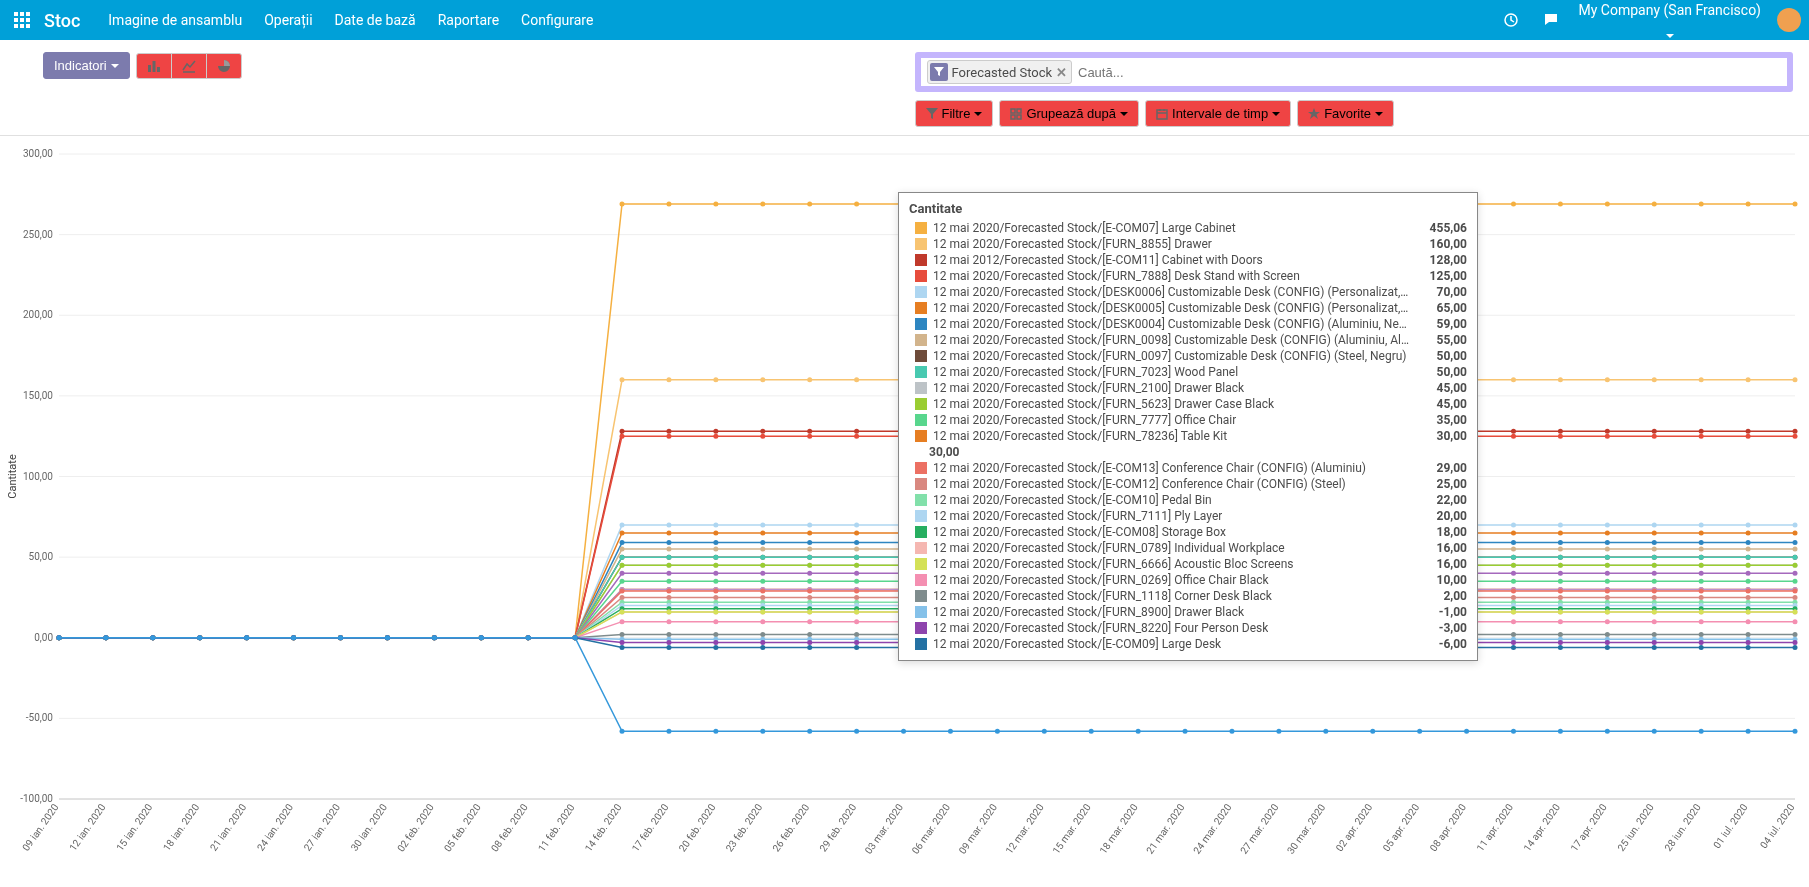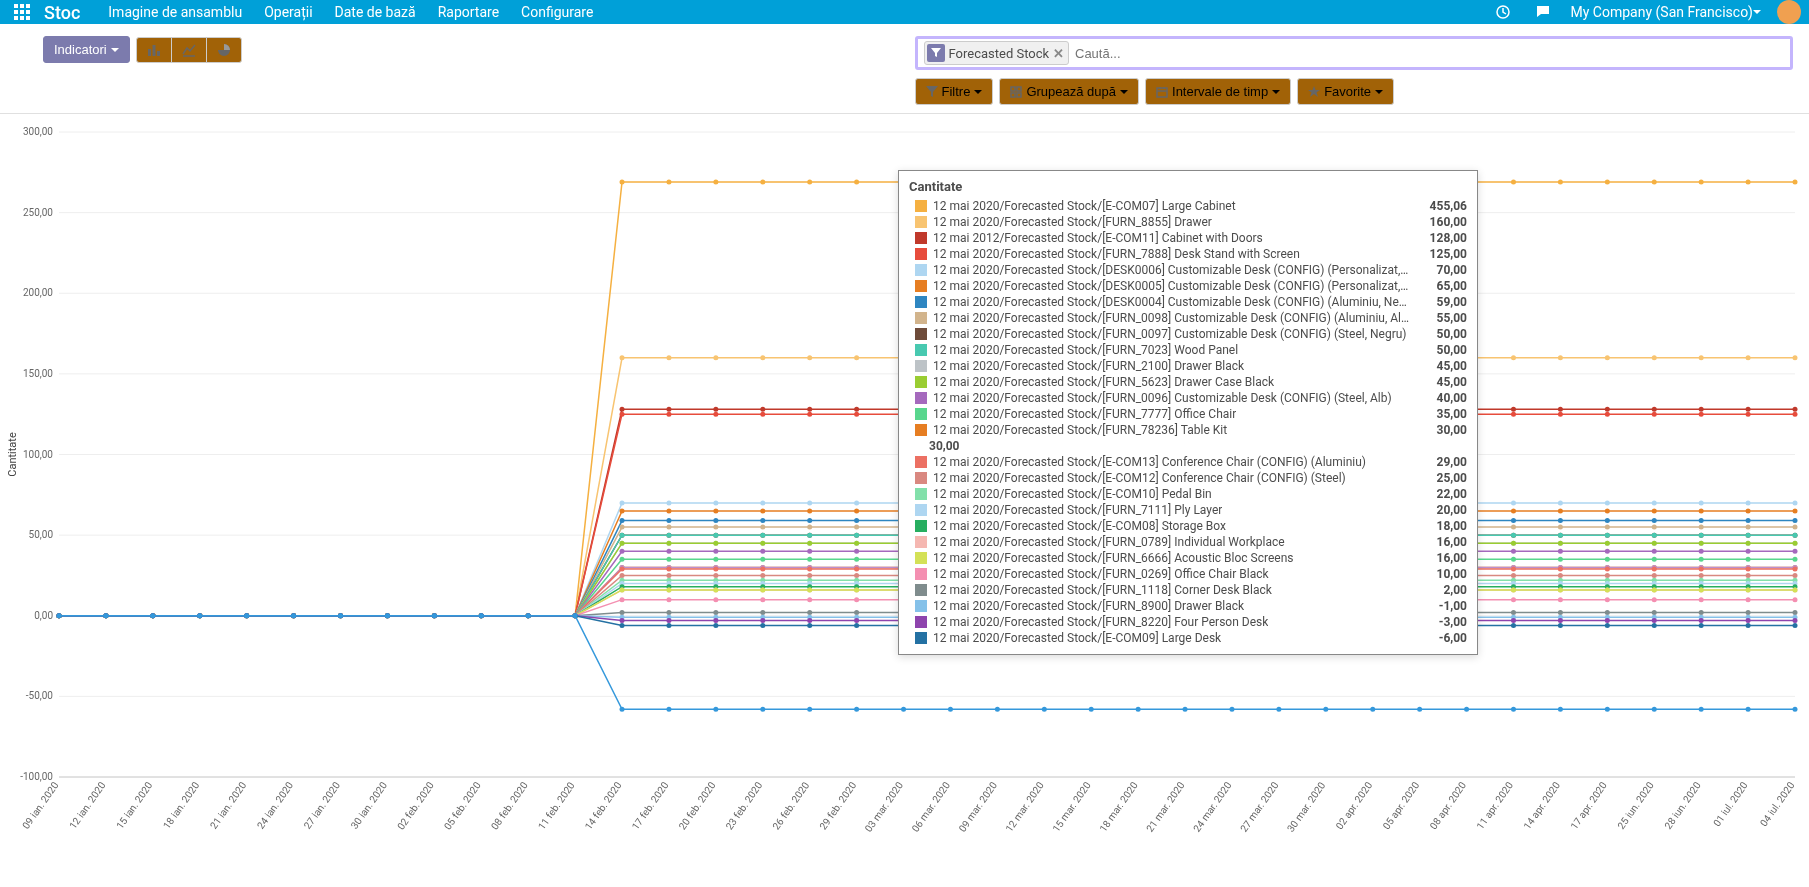--- a/index.html
+++ b/index.html
@@ -1,44 +1,44 @@
 <!DOCTYPE html>
 <html><head>
 <meta charset="utf-8">
 <style>
 * { box-sizing: border-box; margin: 0; padding: 0; }
 body { font-family: -apple-system, BlinkMacSystemFont, "Segoe UI", Roboto, Arial, sans-serif; font-size: 13px; color: #4c4c4c; overflow: hidden; }
 
 
-.navbar { background: #00a0d8; color: #fff; height: 24px; display: flex; align-items: center; padding: 0 8px; }
+.navbar { background: #00a0d8; color: #fff; height: 40px; display: flex; align-items: center; padding: 0 8px; }
 .navbar .apps-icon { width: 28px; height: 28px; display: flex; align-items: center; justify-content: center; margin-right: 8px; cursor: pointer; }
 .navbar .apps-icon svg { fill: #fff; }
 .navbar .brand { font-size: 18px; font-weight: 500; margin-right: 28px; }
 .navbar .menu { display: flex; gap: 22px; }
 .navbar .menu a { color: #fff; text-decoration: none; font-size: 14px; cursor: pointer; }
 .navbar .right { margin-left: auto; display: flex; align-items: center; gap: 16px; }
 .navbar .right .icon-btn { width: 24px; height: 24px; display: flex; align-items: center; justify-content: center; cursor: pointer; }
-.navbar .company { font-size: 14px; cursor: pointer; display: flex; align-items: center; gap: 0; }
+.navbar .company { font-size: 14px; cursor: pointer; display: flex; align-items: center; gap: 16px; flex-direction: column; }
 .navbar .avatar { width: 24px; height: 24px; border-radius: 50%; background: #f0a050; }
 
 
 .control-panel { display: flex; padding: 12px 16px 8px 16px; border-bottom: 1px solid #e0e0e0; gap: 20px; }
 .cp-left { flex: 1; }
 .cp-right { flex: 1; }
 .breadcrumb { font-size: 18px; color: #6c6c6c; margin-bottom: 8px; }
 .cp-buttons { display: flex; gap: 6px; align-items: center; margin-left: 27px; }
-.btn { border: 1px solid #ccc; background: #a16207; padding: 5px 10px; border-radius: 3px; cursor: pointer; font-size: 13px; display: inline-flex; align-items: center; gap: 4px; }
+.btn { border: 1px solid #ccc; background: #ef4444; padding: 5px 10px; border-radius: 3px; cursor: pointer; font-size: 13px; display: inline-flex; align-items: center; gap: 4px; }
 .btn-primary { background: #7c7bad; color: #fff; border-color: #7c7bad; }
 .btn-group { display: inline-flex; }
 .btn-group .btn { border-radius: 0; margin-left: -1px; }
 .btn-group .btn:first-child { border-radius: 3px 0 0 3px; margin-left: 0; }
 .btn-group .btn:last-child { border-radius: 0 3px 3px 0; }
 .caret { display:inline-block; width:0; height:0; border-left:4px solid transparent; border-right:4px solid transparent; border-top:4px solid currentColor; vertical-align: middle; }
 
-.search-row { display: flex; align-items: center; border: 3px solid #c4b5fd; border-radius: 3px; padding: 2px 6px; margin-bottom: 8px; }
+.search-row { display: flex; align-items: center; border: 6px solid #c4b5fd; border-radius: 3px; padding: 2px 6px; margin-bottom: 8px; }
 .facet { background: #f0f0f0; border: 1px solid #ccc; border-radius: 3px; padding: 2px 4px 2px 2px; display: inline-flex; align-items: center; gap: 4px; font-size: 13px; }
 .facet .facet-icon { background: #7c7bad; color: #fff; width: 18px; height: 18px; display: inline-flex; align-items: center; justify-content: center; border-radius: 2px; }
 .facet .remove { cursor: pointer; font-weight: bold; color: #888; }
 .search-input { border: none; outline: none; flex: 1; padding: 4px 6px; font-size: 13px; color: #888; }
 
 .filter-row { display: flex; gap: 6px; }
 
 
 .chart-wrap { position: relative; padding: 8px 4px 4px 4px; height: calc(100vh - 130px); }
 .chart-svg { width: 100%; height: 100%; }
@@ -1453,27 +1453,20 @@
         </div>
         <div class="row">
           <div class="left">
             <span class="swatch" style="background:#9acd32"></span>
             <span class="label">12 mai 2020/Forecasted Stock/[FURN_5623] Drawer Case Black</span>
           </div>
           <span class="value">45,00</span>
         </div>
         <div class="row">
           <div class="left">
-            <span class="swatch" style="background:#a569bd"></span>
-            <span class="label">12 mai 2020/Forecasted Stock/[FURN_0096] Customizable Desk (CONFIG) (Steel, Alb)</span>
-          </div>
-          <span class="value">40,00</span>
-        </div>
-        <div class="row">
-          <div class="left">
             <span class="swatch" style="background:#58d68d"></span>
             <span class="label">12 mai 2020/Forecasted Stock/[FURN_7777] Office Chair</span>
           </div>
           <span class="value">35,00</span>
         </div>
         <div class="row">
           <div class="left">
             <span class="swatch" style="background:#e67e22"></span>
             <span class="label">12 mai 2020/Forecasted Stock/[FURN_78236] Table Kit</span>
           </div>

